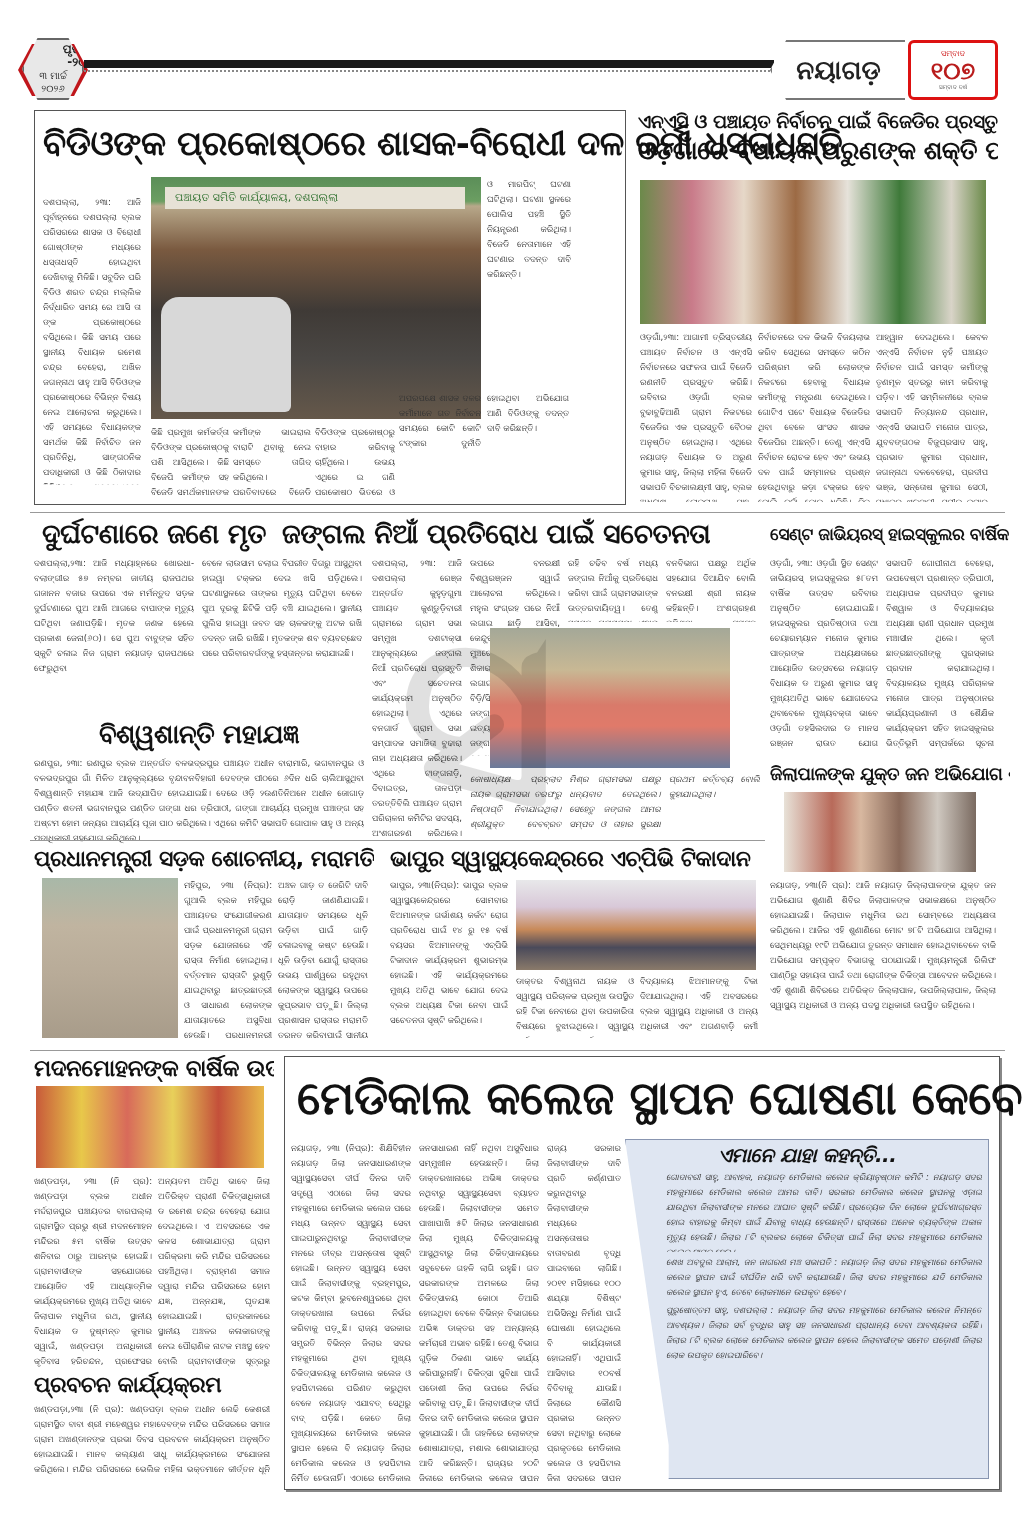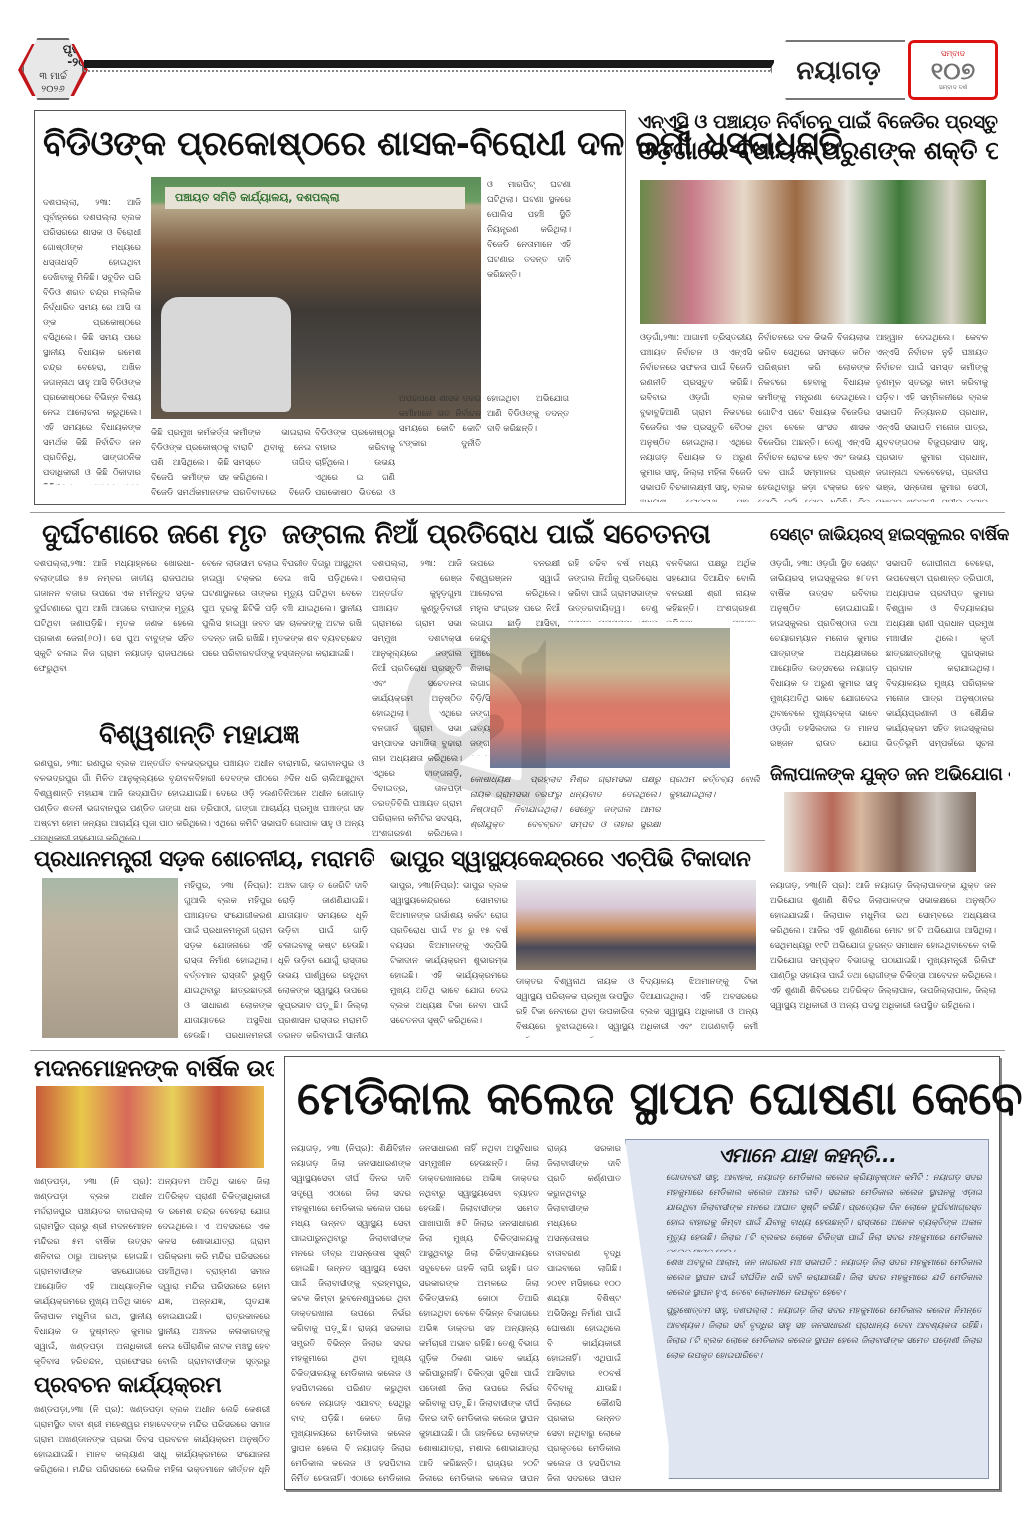--- a/index.html
+++ b/index.html
@@ -3,21 +3,21 @@
 <meta charset="utf-8">
 <style>
   * { box-sizing: border-box; margin: 0; padding: 0; }
   body { width: 1024px; height: 1520px; background: #fff; font-family: "DejaVu Sans", sans-serif; color: #222; position: relative; overflow: hidden; }
   .abs { position: absolute; }
   
   .page-badge { left: 22px; top: 38px; width: 62px; height: 62px; background: #e8e8e8; border: 2px solid #666; clip-path: polygon(25% 0,75% 0,100% 50%,75% 100%,25% 100%,0 50%); display:flex; flex-direction:column; align-items:center; justify-content:center; font-size:10px; line-height:13px; text-align:center; }
   .badge-red { left: 18px; top: 44px; width: 70px; height: 52px; background:#c0161b; clip-path: polygon(20% 0,80% 0,100% 50%,80% 100%,20% 100%,0 50%); }
   .logo-box { left: 908px; top: 40px; width: 90px; height: 60px; border: 3px solid #d11; border-radius: 6px; display:flex; flex-direction:column; align-items:center; justify-content:center; }
   .logo-top { font-size: 8px; color:#c11; }
-  .logo-num { font-size: 24px; font-weight:bold; color:#737373; line-height:24px; }
+  .logo-num { font-size: 24px; font-weight:bold; color:#b91c1c; line-height:24px; }
   .logo-sub { font-size: 6px; color:#555; }
   .district { left: 770px; top: 40px; width: 135px; height: 60px; border: 2px solid #777; border-right:none; clip-path: polygon(12% 0,100% 0,100% 100%,12% 100%,0 50%); background:#fff; display:flex; align-items:center; justify-content:center; font-size: 26px; font-weight:bold; color:#222; }
   .headline { font-weight: bold; color: #111; white-space: nowrap; overflow: hidden; letter-spacing: -0.5px; }
   .boxed { border: 1.5px solid #555; }
   .body-text { font-size: 8.5px; line-height: 15px; color: #333; text-align: justify; overflow: hidden; }
   .photo { overflow: hidden; }
   .hrule { height: 1px; background: #999; }
   .quote-box { background: #dfe6f2; border: 1px solid #8895b0; font-style: italic; }
   .watermark { font-size: 240px; color: rgba(0,0,0,0.12); font-weight: bold; pointer-events:none; }
 </style>
@@ -38,21 +38,21 @@
 <div class="abs logo-box">
   <span class="logo-top">ସମ୍ବାଦ</span>
   <span class="logo-num">୧୦୭</span>
   <span class="logo-sub">ସମ୍ବାଦ ବର୍ଷ</span>
 </div>
 
 <div class="abs boxed" style="left:34px;top:110px;width:592px;height:395px;">
   <div class="headline" style="position:absolute;left:8px;top:10px;font-size:34px;line-height:44px;">ବିଡିଓଙ୍କ ପ୍ରକୋଷ୍ଠରେ ଶାସକ-ବିରୋଧୀ ଦଳ କର୍ମୀ ଧସ୍ତାଧସ୍ତି</div>
   <div class="body-text" style="position:absolute;left:8px;top:84px;width:98px;height:290px;">ଦଶପଲ୍ଲା, ୨୩ା: ଆଜି ପୂର୍ବାହ୍ନରେ ଦଶପଲ୍ଲା ବ୍ଲକ ପରିସରରେ ଶାସକ ଓ ବିରୋଧୀ ଗୋଷ୍ଠୀଙ୍କ ମଧ୍ୟରେ ଧସ୍ତାଧସ୍ତି ହୋଇଥିବା ଦେଖିବାକୁ ମିଳିଛି। ସବୁଦିନ ପରି ବିଡିଓ ଶରତ ଚନ୍ଦ୍ର ମଲ୍ଲିକ ନିର୍ଦ୍ଧାରିତ ସମୟ ରେ ଆସି ତା ଙ୍କ ପ୍ରକୋଷ୍ଠରେ ବସିଥିଲେ। କିଛି ସମୟ ପରେ ସ୍ଥାନୀୟ ବିଧାୟକ ରମେଶ ଚନ୍ଦ୍ର ବେହେରା, ଅଖିଳ ଜଗନ୍ନାଥ ସାହୁ ଆସି ବିଡିଓଙ୍କ ପ୍ରକୋଷ୍ଠରେ ବିଭିନ୍ନ ବିଷୟ ନେଇ ଆଲୋଚନା କରୁଥିଲେ। ଏହି ସମୟରେ ବିଧାୟକଙ୍କ ସମର୍ଥକ କିଛି ନିର୍ବାଚିତ ଜନ ପ୍ରତିନିଧି, ସାଙ୍ଗଠନିକ ପଦାଧିକାରୀ ଓ କିଛି ଠିକାଦାର ବିଡିଓଙ୍କ ପ୍ରକୋଷ୍ଠରେ ଉପସ୍ଥିତ ଥିଲେ। କିଛି ସମୟ ପରେ ପ୍ରକୋଷ୍ଠରେ ଉତ୍ତେଜନା ଦେଖାଦେବାରୁ ବିଡିଓ ପ୍ରକୋଷ୍ଠରୁ ବାହାରି ଯାଇଥିଲେ।</div>
   <div class="photo" style="position:absolute;left:116px;top:66px;width:330px;height:242px;background:linear-gradient(180deg,#5b8e58 0%,#6b9e62 10%,#b8a88a 12%,#7a5a40 30%,#3f3a36 55%,#4a4744 75%,#65584a 100%);">
-    <div style="position:absolute;left:14px;top:10px;width:300px;height:22px;background:#e7e2d6;color:#2a6d2a;font-size:11px;font-weight:bold;line-height:22px;padding-left:10px;white-space:nowrap;overflow:hidden;">ପଞ୍ଚାୟତ ସମିତି କାର୍ଯ୍ୟାଳୟ, ଦଶପଲ୍ଲା</div>
+    <div style="position:absolute;left:14px;top:10px;width:300px;height:22px;background:#e7e2d6;color:#2a6d2a;font-size:11px;font-weight:normal;line-height:22px;padding-left:10px;white-space:nowrap;overflow:hidden;">ପଞ୍ଚାୟତ ସମିତି କାର୍ଯ୍ୟାଳୟ, ଦଶପଲ୍ଲା</div>
     <div style="position:absolute;left:10px;top:120px;width:130px;height:115px;background:#d8d8d8;border-radius:18px 18px 6px 6px;"></div>
   </div>
   <div class="body-text" style="position:absolute;left:116px;top:314px;width:78px;height:70px;">କିଛି ପ୍ରମୁଖ କର୍ମକର୍ତ୍ତା ବିଡିଓଙ୍କ ପ୍ରକୋଷ୍ଠକୁ ପଶି ଆସିଥିଲେ। କିଛି ବିଜେପି କର୍ମୀଙ୍କ ସହ ବିଜେଡି ସମର୍ଥକମାନଙ୍କ ମଧ୍ୟରେ ଯୁକ୍ତି ତର୍କ ହୋଇଥିଲା। ବିଡିଓଙ୍କ ସମ୍ମୁଖରେ ଅଶାଳୀନ ଶବ୍ଦ ପ୍ରୟୋଗ ହେବା ସହ ସମର୍ଥକମାନେ ବିଜେପି</div>
   <div class="body-text" style="position:absolute;left:198px;top:314px;width:78px;height:70px;">କର୍ମୀଙ୍କ ଭାଇରାଲ ବାରାଟି ଥିବାକୁ ନେଇ ସମସ୍ତେ ତାଗିଦ୍ କରିଥିଲେ। ପ୍ରତିବାଦରେ ବିଜେଡି କର୍ମୀ ମାନେ ବିଡିଓ ଅଫିସ ଓ ପୋଲିସ ବ୍ୟତୀତ ଅନ୍ୟ ବିଜେଡି କର୍ମୀଙ୍କୁ</div>
   <div class="body-text" style="position:absolute;left:280px;top:314px;width:80px;height:70px;">ବିଡିଓଙ୍କ ପ୍ରକୋଷ୍ଠରୁ ବାହାର କରିବାକୁ ଚାହିଁଥିଲେ। ଉଭୟ ଏଥିରେ ଇ ଗଣି ପ୍ରକୋଷ୍ଠ ଭିତରେ ଓ ବାହାରେ ଦଳୀୟ ଉତ୍ତେଜନା ଉଭୟ ଗୋଷ୍ଠୀଙ୍କ ମଧ୍ୟରେ ଧସ୍ତାଧସ୍ତି</div>
   <div class="body-text" style="position:absolute;left:452px;top:66px;width:84px;height:210px;">ଓ ମାରପିଟ୍ ଘଟଣା ଘଟିଥିଲା। ଘଟଣା ସ୍ଥଳରେ ପୋଲିସ ପହଞ୍ଚି ସ୍ଥିତି ନିୟନ୍ତ୍ରଣ କରିଥିଲା। ବିଜେଡି ନେତାମାନେ ଏହି ଘଟଣାର ତଦନ୍ତ ଦାବି କରିଛନ୍ତି।</div>
   <div class="body-text" style="position:absolute;left:364px;top:280px;width:170px;height:104px;column-count:2;column-gap:6px;">ଅପରପକ୍ଷେ ଶାସକ ଦଳର କର୍ମୀମାନେ ଗତ ନିର୍ବାଚନ ସମୟରେ କୋଟି କୋଟି ଟଙ୍କାର ଦୁର୍ନୀତି ହୋଇଥିବା ଅଭିଯୋଗ ଆଣି ବିଡିଓଙ୍କୁ ତଦନ୍ତ ଦାବି କରିଛନ୍ତି।</div>
 </div>
 
 <div class="abs" style="left:638px;top:108px;width:360px;height:395px;">

